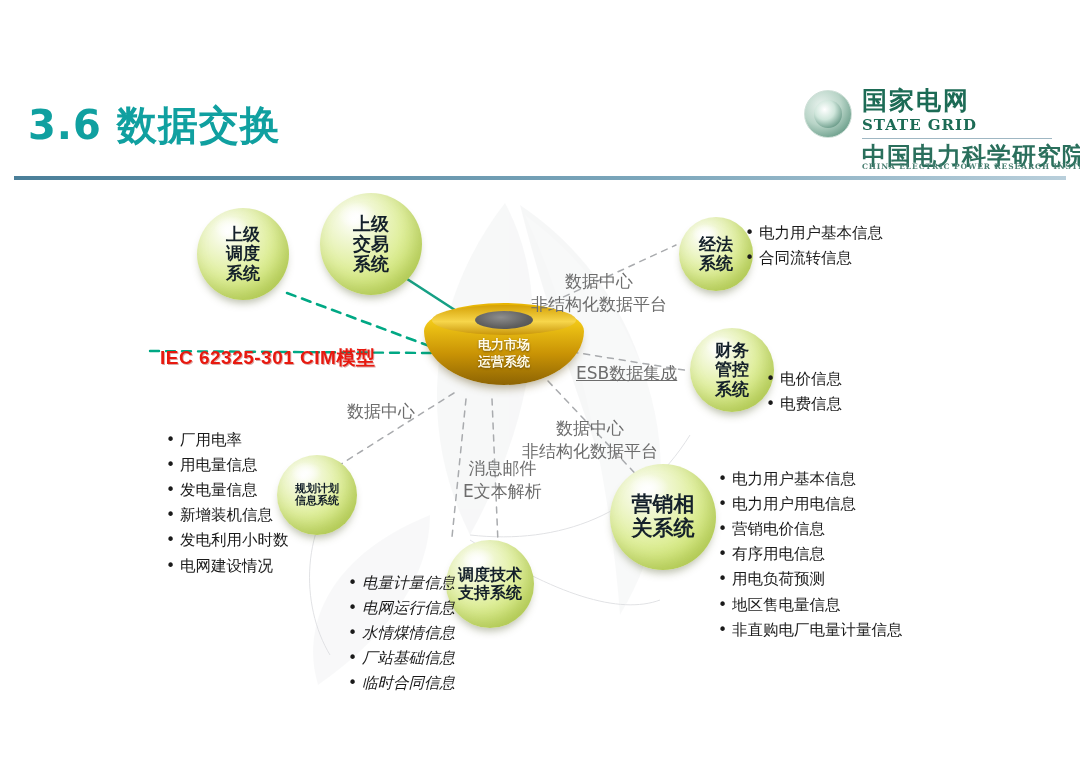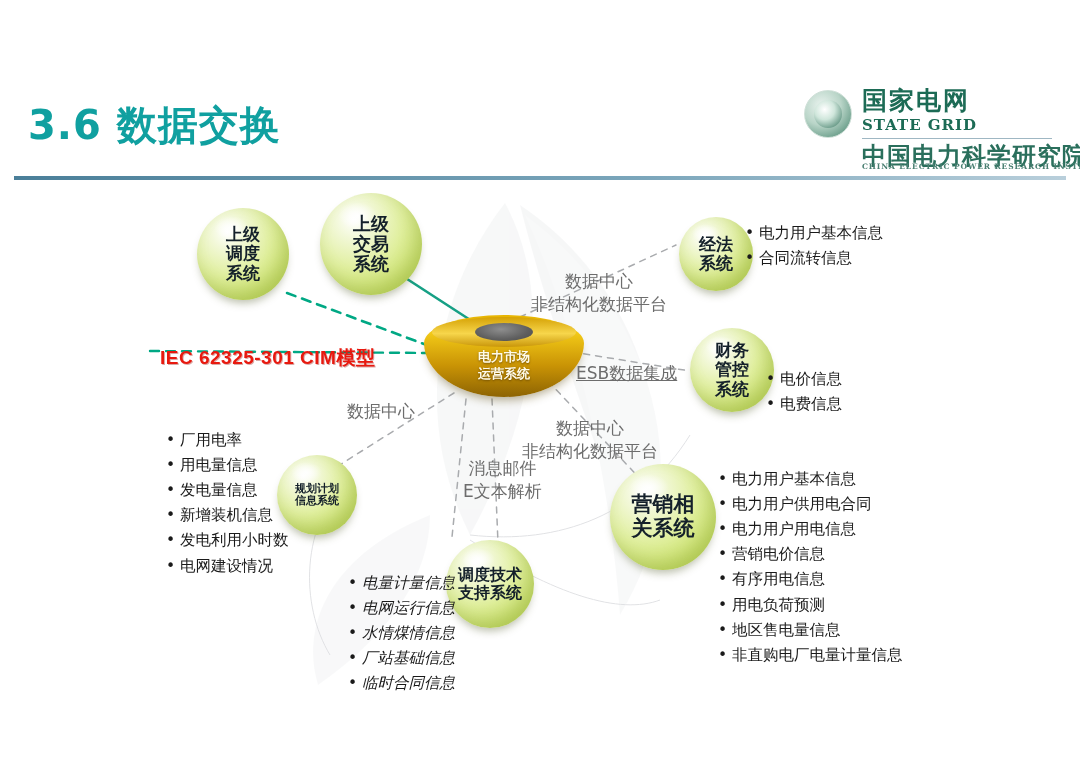--- a/index.html
+++ b/index.html
@@ -66,21 +66,21 @@
   .sphere:after{
     content:"";position:absolute;left:18%;top:9%;width:38%;height:26%;
     border-radius:50%;
     background:radial-gradient(ellipse at center,rgba(255,255,255,.95) 0%,rgba(255,255,255,0) 70%);
     pointer-events:none;
   }
   .sphere span{position:relative;z-index:2;display:block;padding:0 4px;}
 
   
   #hub{
-    position:absolute;left:424px;top:130px;width:160px;height:82px;
+    position:absolute;left:424px;top:118px;width:160px;height:82px;
   }
   #hub-body{
     position:absolute;left:0;top:0;width:160px;height:82px;
     background:linear-gradient(to bottom,#e7b400 0%,#f2c917 22%,#c99305 62%,#8d6403 100%);
     border-radius:50% / 34% 34% 66% 66%;
     box-shadow:0 7px 10px -4px rgba(90,70,10,.45);
   }
   #hub-rim{
     position:absolute;left:8px;top:2px;width:144px;height:30px;border-radius:50%;
     background:linear-gradient(to bottom,#d5a105,#f7d64b 55%,#c9960a);
@@ -241,21 +241,20 @@
       <div class="bullets" style="left: 745px; top: 36px;">
         <div class="li">电力用户基本信息</div>
         <div class="li">合同流转信息</div>
       </div>
       <div class="bullets" style="left: 766px; top: 182px;">
         <div class="li">电价信息</div>
         <div class="li">电费信息</div>
       </div>
       <div class="bullets" style="left: 718px; top: 282px;">
         <div class="li">电力用户基本信息</div>
-        <div class="li">电力用户供用电合同</div>
         <div class="li">电力用户用电信息</div>
         <div class="li">营销电价信息</div>
         <div class="li">有序用电信息</div>
         <div class="li">用电负荷预测</div>
         <div class="li">地区售电量信息</div>
         <div class="li">非直购电厂电量计量信息</div>
       </div>
       <div class="bullets" style="left: 166px; top: 243px;">
         <div class="li">厂用电率</div>
         <div class="li">用电量信息</div>

